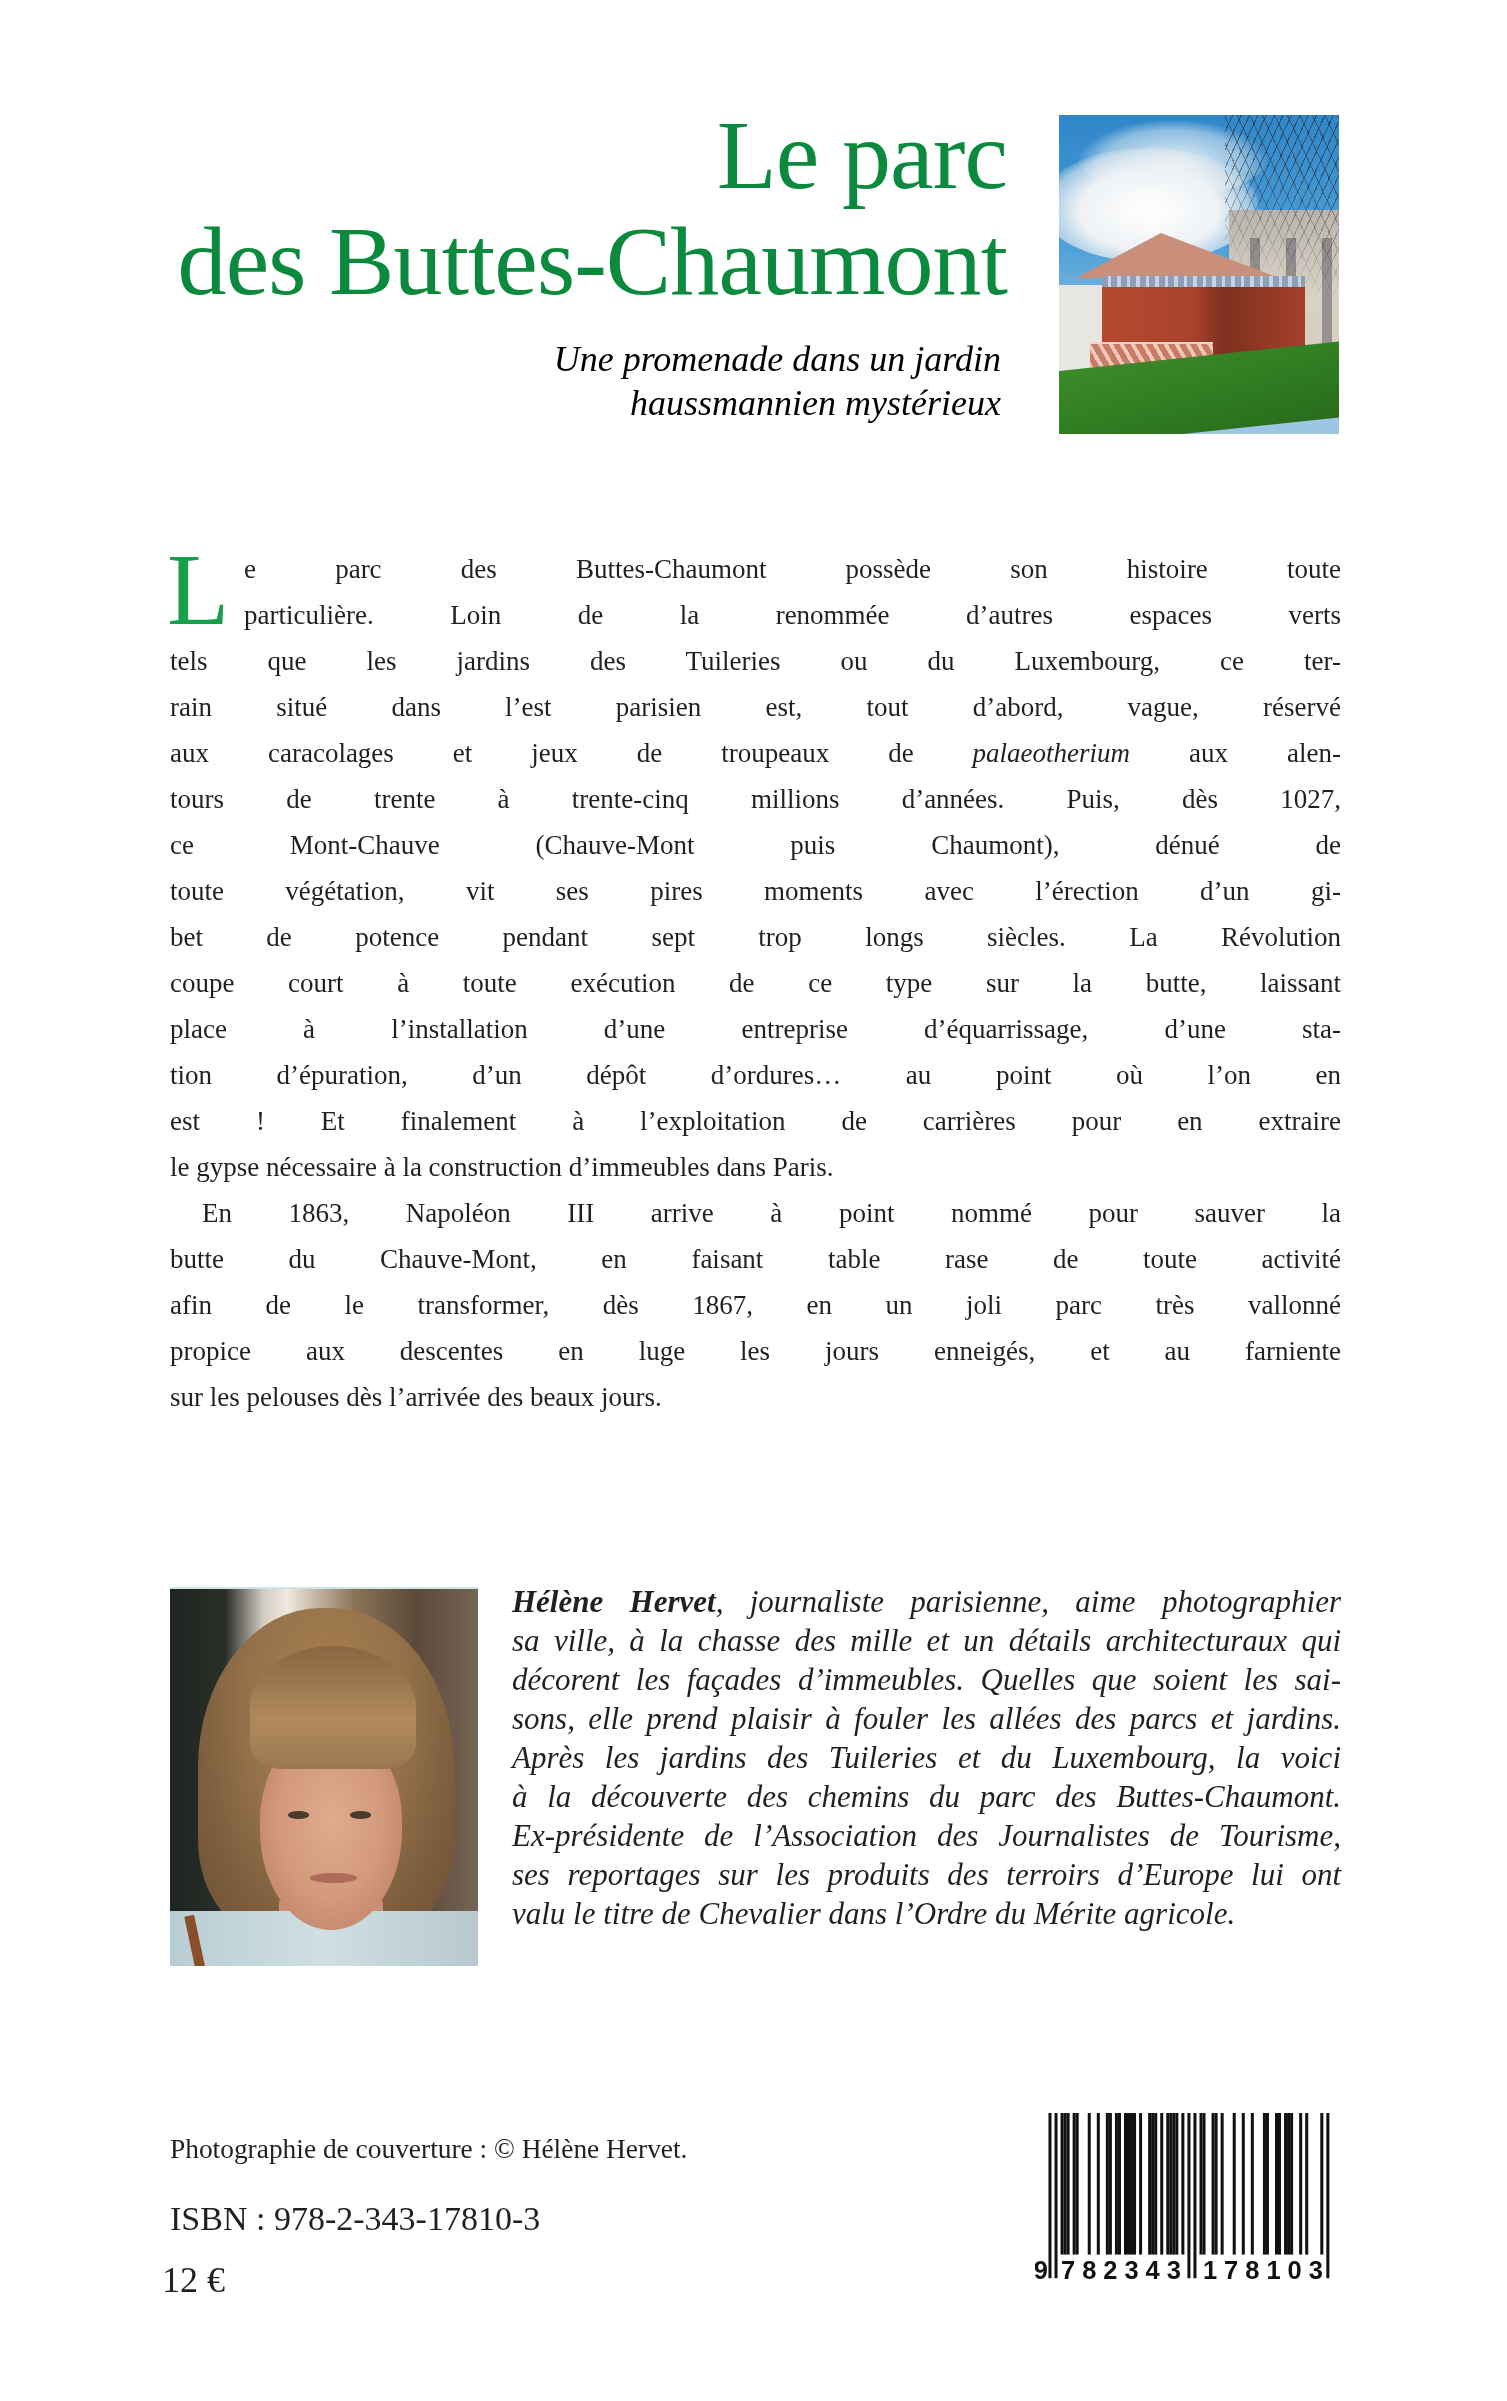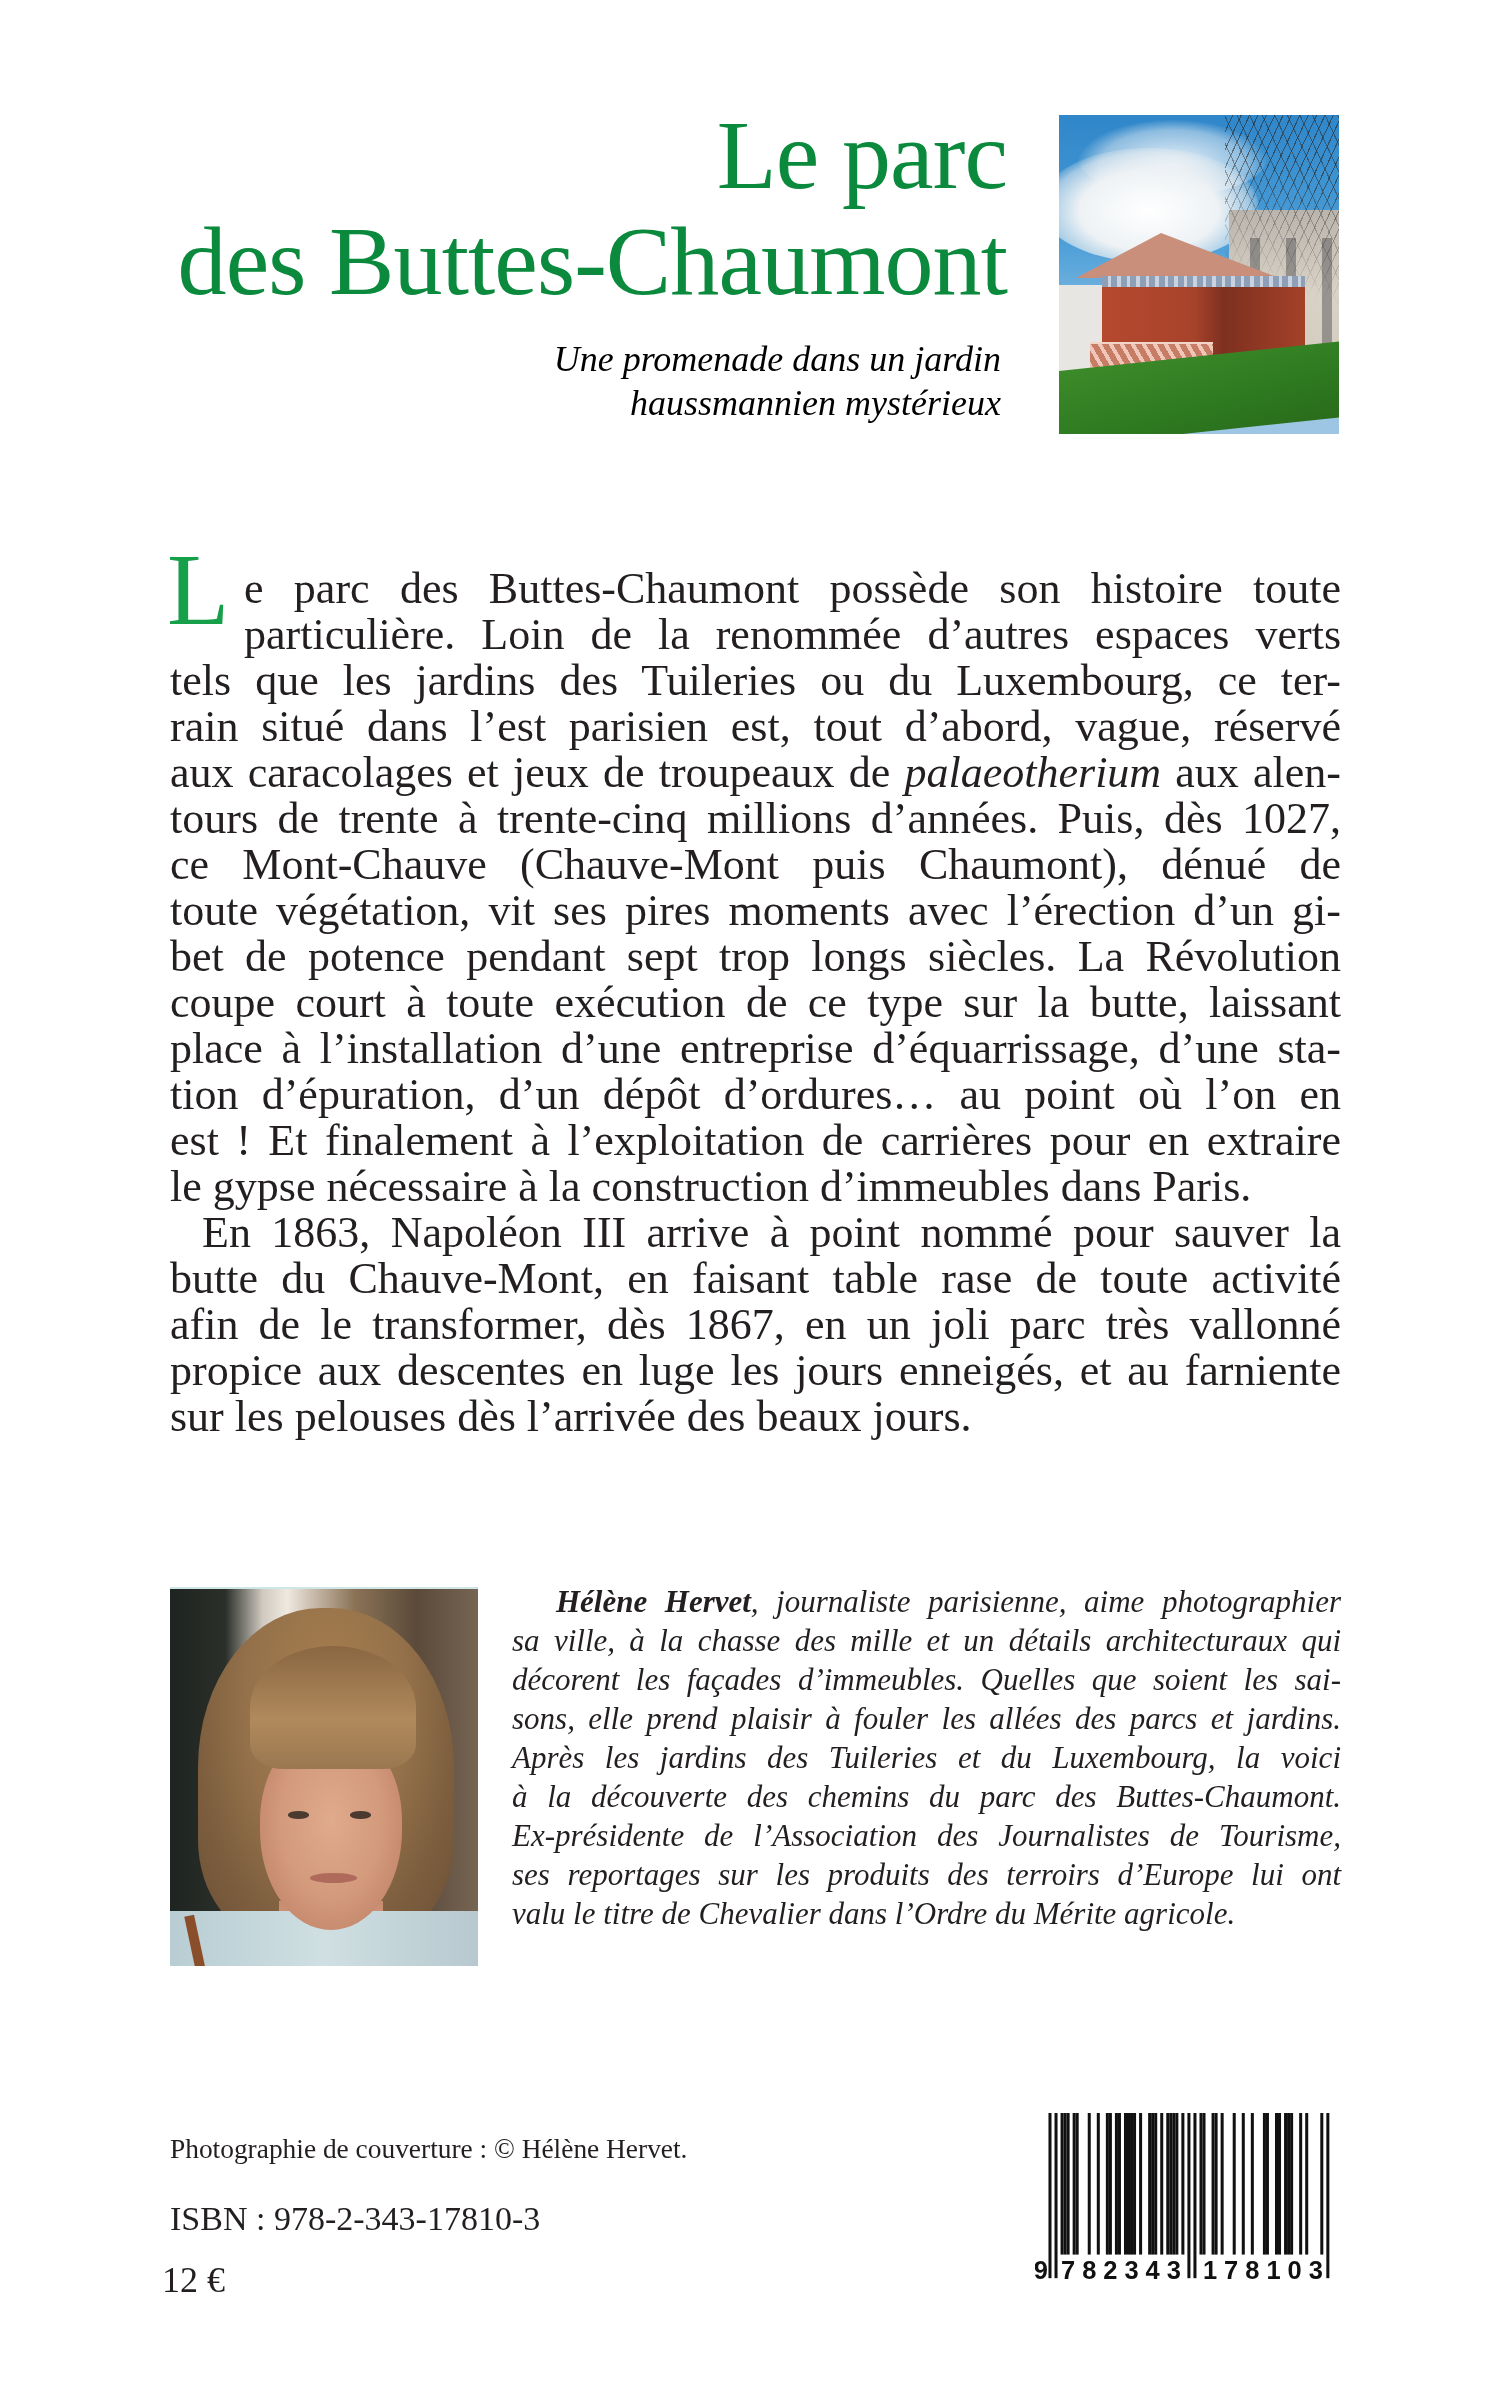--- a/index.html
+++ b/index.html
@@ -35,21 +35,21 @@
   #cover-photo .balcony { position:absolute; left:31px; top:227px; width:123px; height:24.6px;
     background: repeating-linear-gradient(60deg,#f0c6b8 0 3.8px, transparent 3.8px 9.5px), #c77c66; border-top:2.8px solid #f2d4c8; }
   #cover-photo .lawn { position:absolute; left:0; top:256px; width:280px; height:76px;
     background: linear-gradient(170deg, #3d8a2a 0%, #2e7a20 60%, #2a6c1c 100%); transform:skewY(-6deg); transform-origin:left top; }
   #cover-photo .tree { position:absolute; left:166px; top:0; width:115px; height:189px;
     background: repeating-linear-gradient(115deg, transparent 0 6.6px, rgba(40,30,25,0.55) 6.6px 7.6px),
                 repeating-linear-gradient(65deg, transparent 0 10.4px, rgba(40,30,25,0.45) 10.4px 11.4px);
     -webkit-mask-image: linear-gradient(200deg, #000 30%, transparent 85%); mask-image: linear-gradient(200deg, #000 30%, transparent 85%); }
 
   
-  #body-text { left:170px; top:546px; width:1171px; font-size:44px;margin-top:20px; }
+  #body-text { left:170px; top:546px; width:1171px; font-size:27px; }
   .bline { display:block; height:46px; line-height:46px; white-space:nowrap; text-align:justify; text-align-last:justify; }
   .bline.last { text-align-last:left; }
   .bline.indent { padding-left:32px; }
   .bline.dropline { padding-left:74px; }
   #dropcap { left:167px; top:547px; font-size:102px; line-height:85px; color:#17a04a; }
 
   
   #author-photo { left:170px; top:1587px; width:308px; height:379px; overflow:hidden;
     background: linear-gradient(90deg, #1e2420 0%, #2b2f2a 18%, #cfc9bf 30%, #efe9e0 38%, #8a7256 60%, #5b4a3a 80%, #766553 100%);
     border-top:2.8px solid #cfe6e6; box-sizing:border-box; }
@@ -63,21 +63,21 @@
   #author-photo .mouth { position:absolute; left:140px; top:284px; width:47px; height:9.5px; border-radius:50%; background:#b06a5c; }
   #author-photo .shirt { position:absolute; left:0; top:322px; width:308px; height:66px;
     background: linear-gradient(90deg,#b8cdd3 0%, #cfdfe2 50%, #b7c9cf 100%); }
   #author-photo .neck { position:absolute; left:109px; top:312px; width:104px; height:76px; border-radius:0 0 50% 50%;
     background: linear-gradient(180deg,#c88c70,#e2b097); }
   #author-photo .strap { position:absolute; left:21px; top:326px; width:9.5px; height:66px; background:#8a4f2a; transform:rotate(-12deg); }
 
   #bio { left:512px; top:1582px; width:829px; font-size:31px; font-style:italic; }
   .bioline { display:block; height:39px; line-height:39px; white-space:nowrap; text-align:justify; text-align-last:justify; }
   .bioline.last { text-align-last:left; }
-  .bio-name { font-weight:bold;margin-left:44px; }
+  .bio-name { font-weight:bold; }
 
   
   #photo-credit { left:170px; top:2134px; font-size:27.4px; white-space:nowrap; }
   #isbn { left:170px; top:2200px; font-size:34px; white-space:nowrap; }
   #price { left:162px; top:2259px; font-size:36px; white-space:nowrap; }
 
   #barcode { left:1035px; top:2113px; width:295px; height:168px; }
   #barcode svg { display:block; }
 </style>
 </head>

